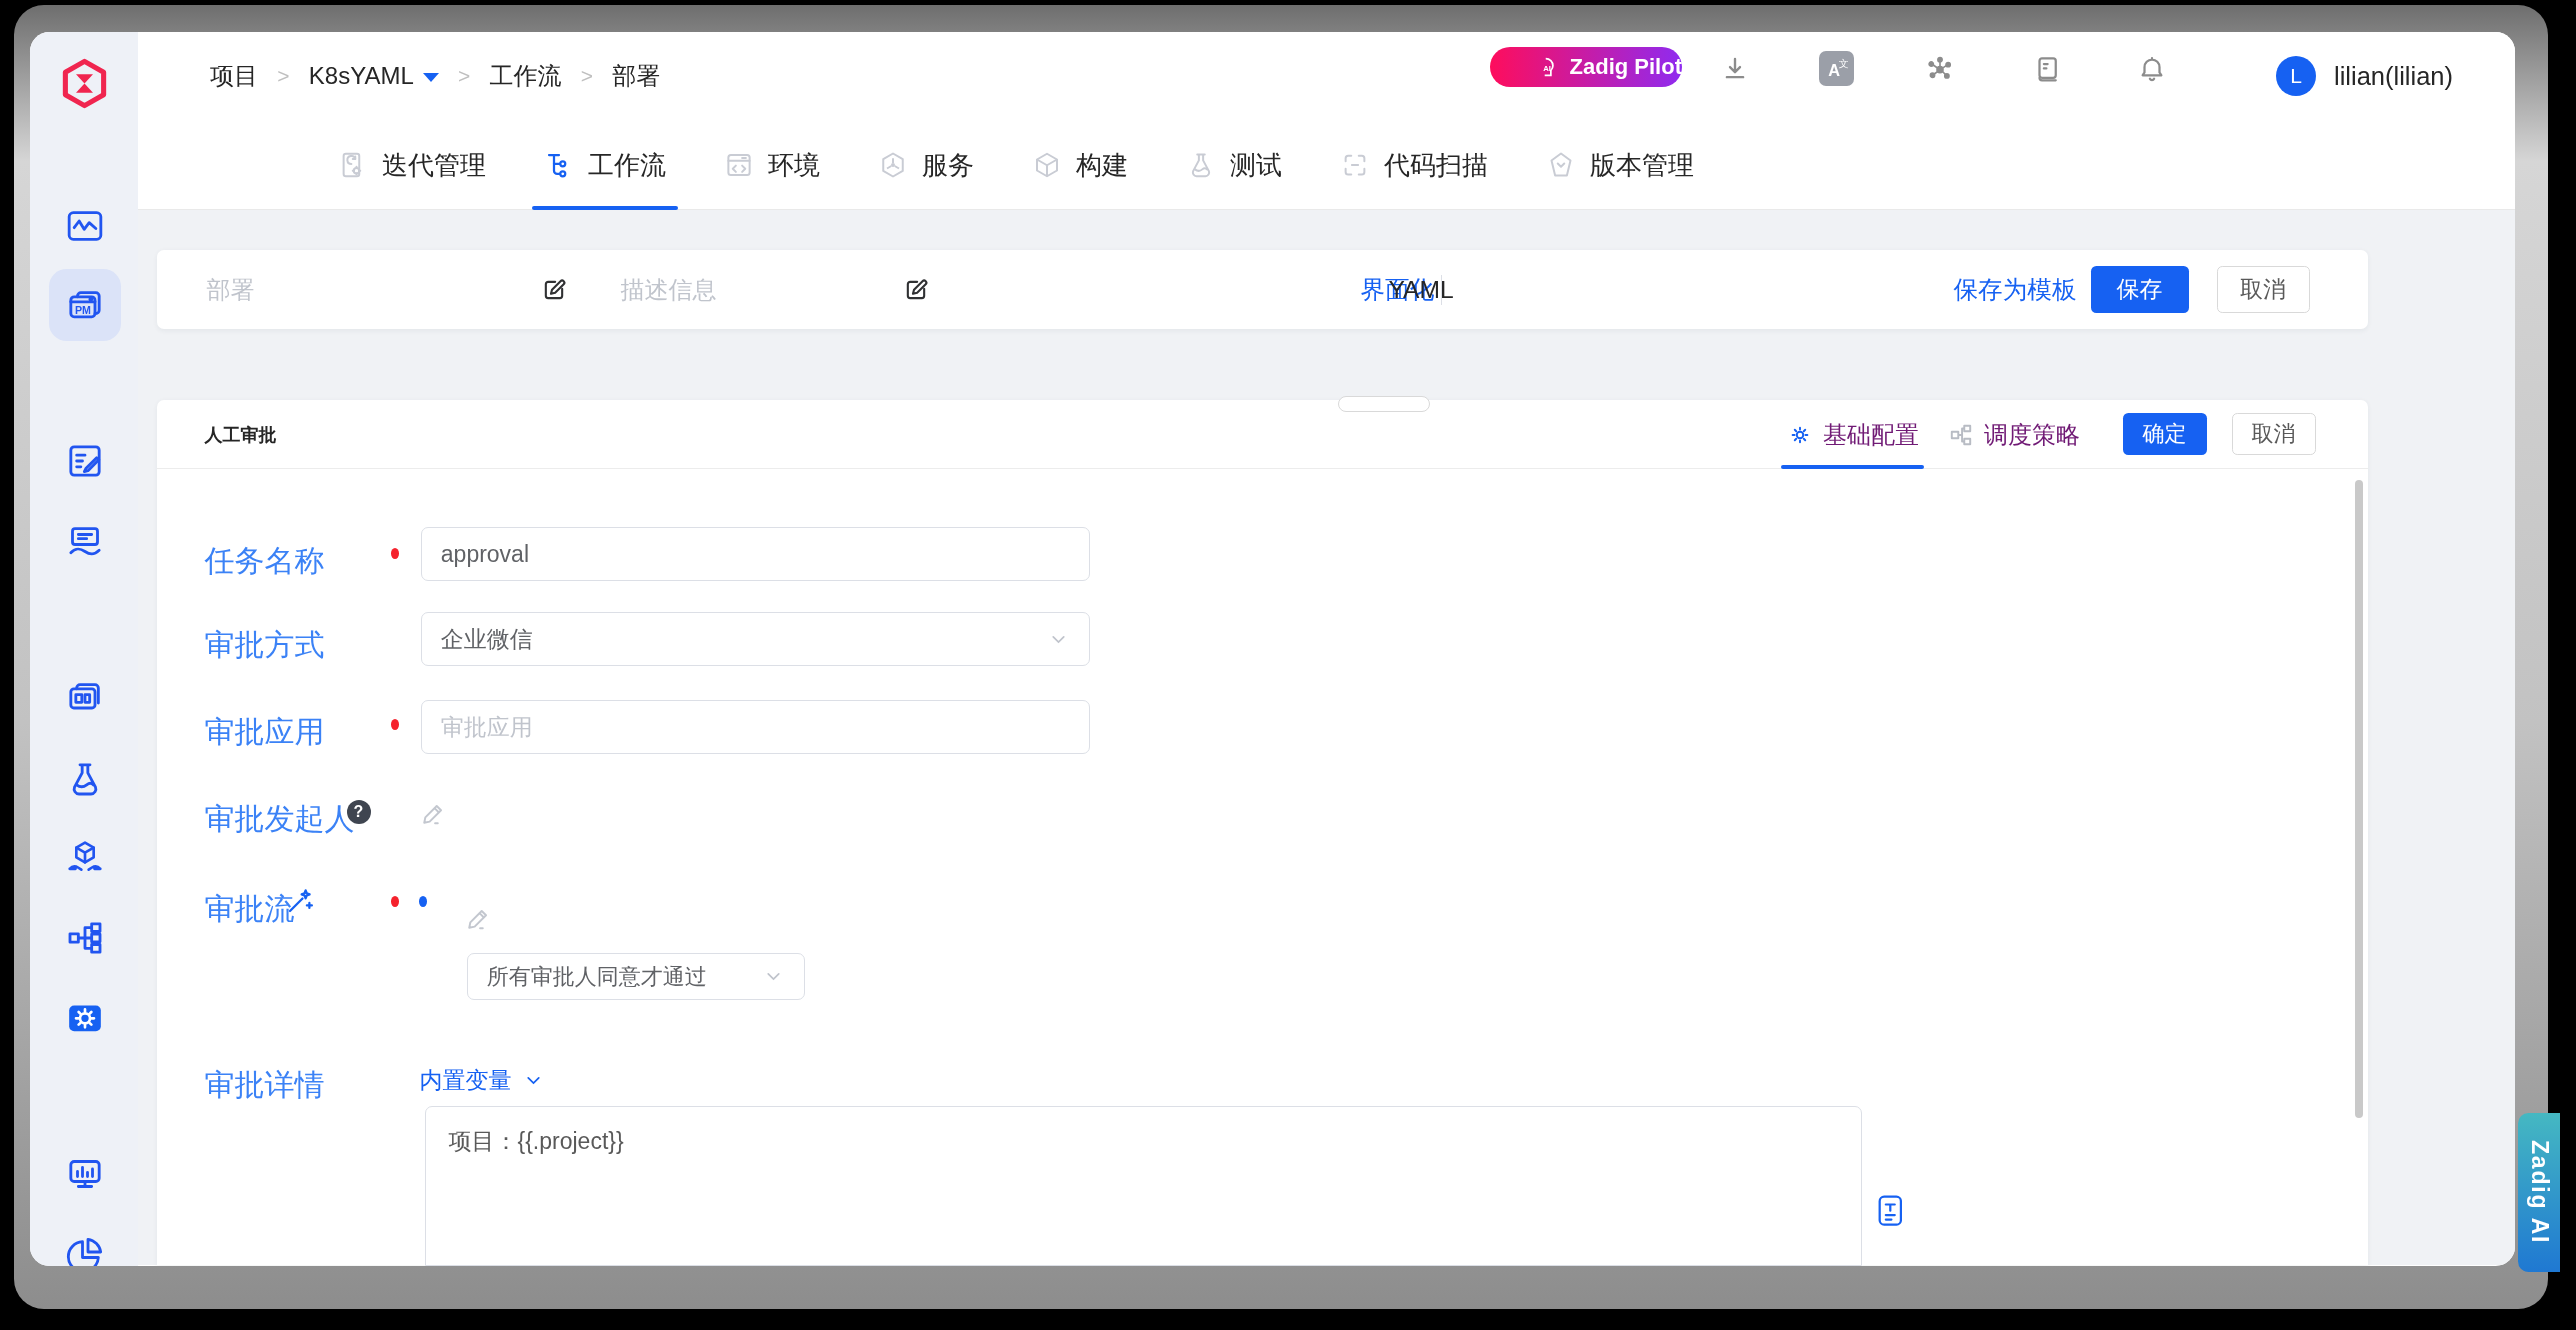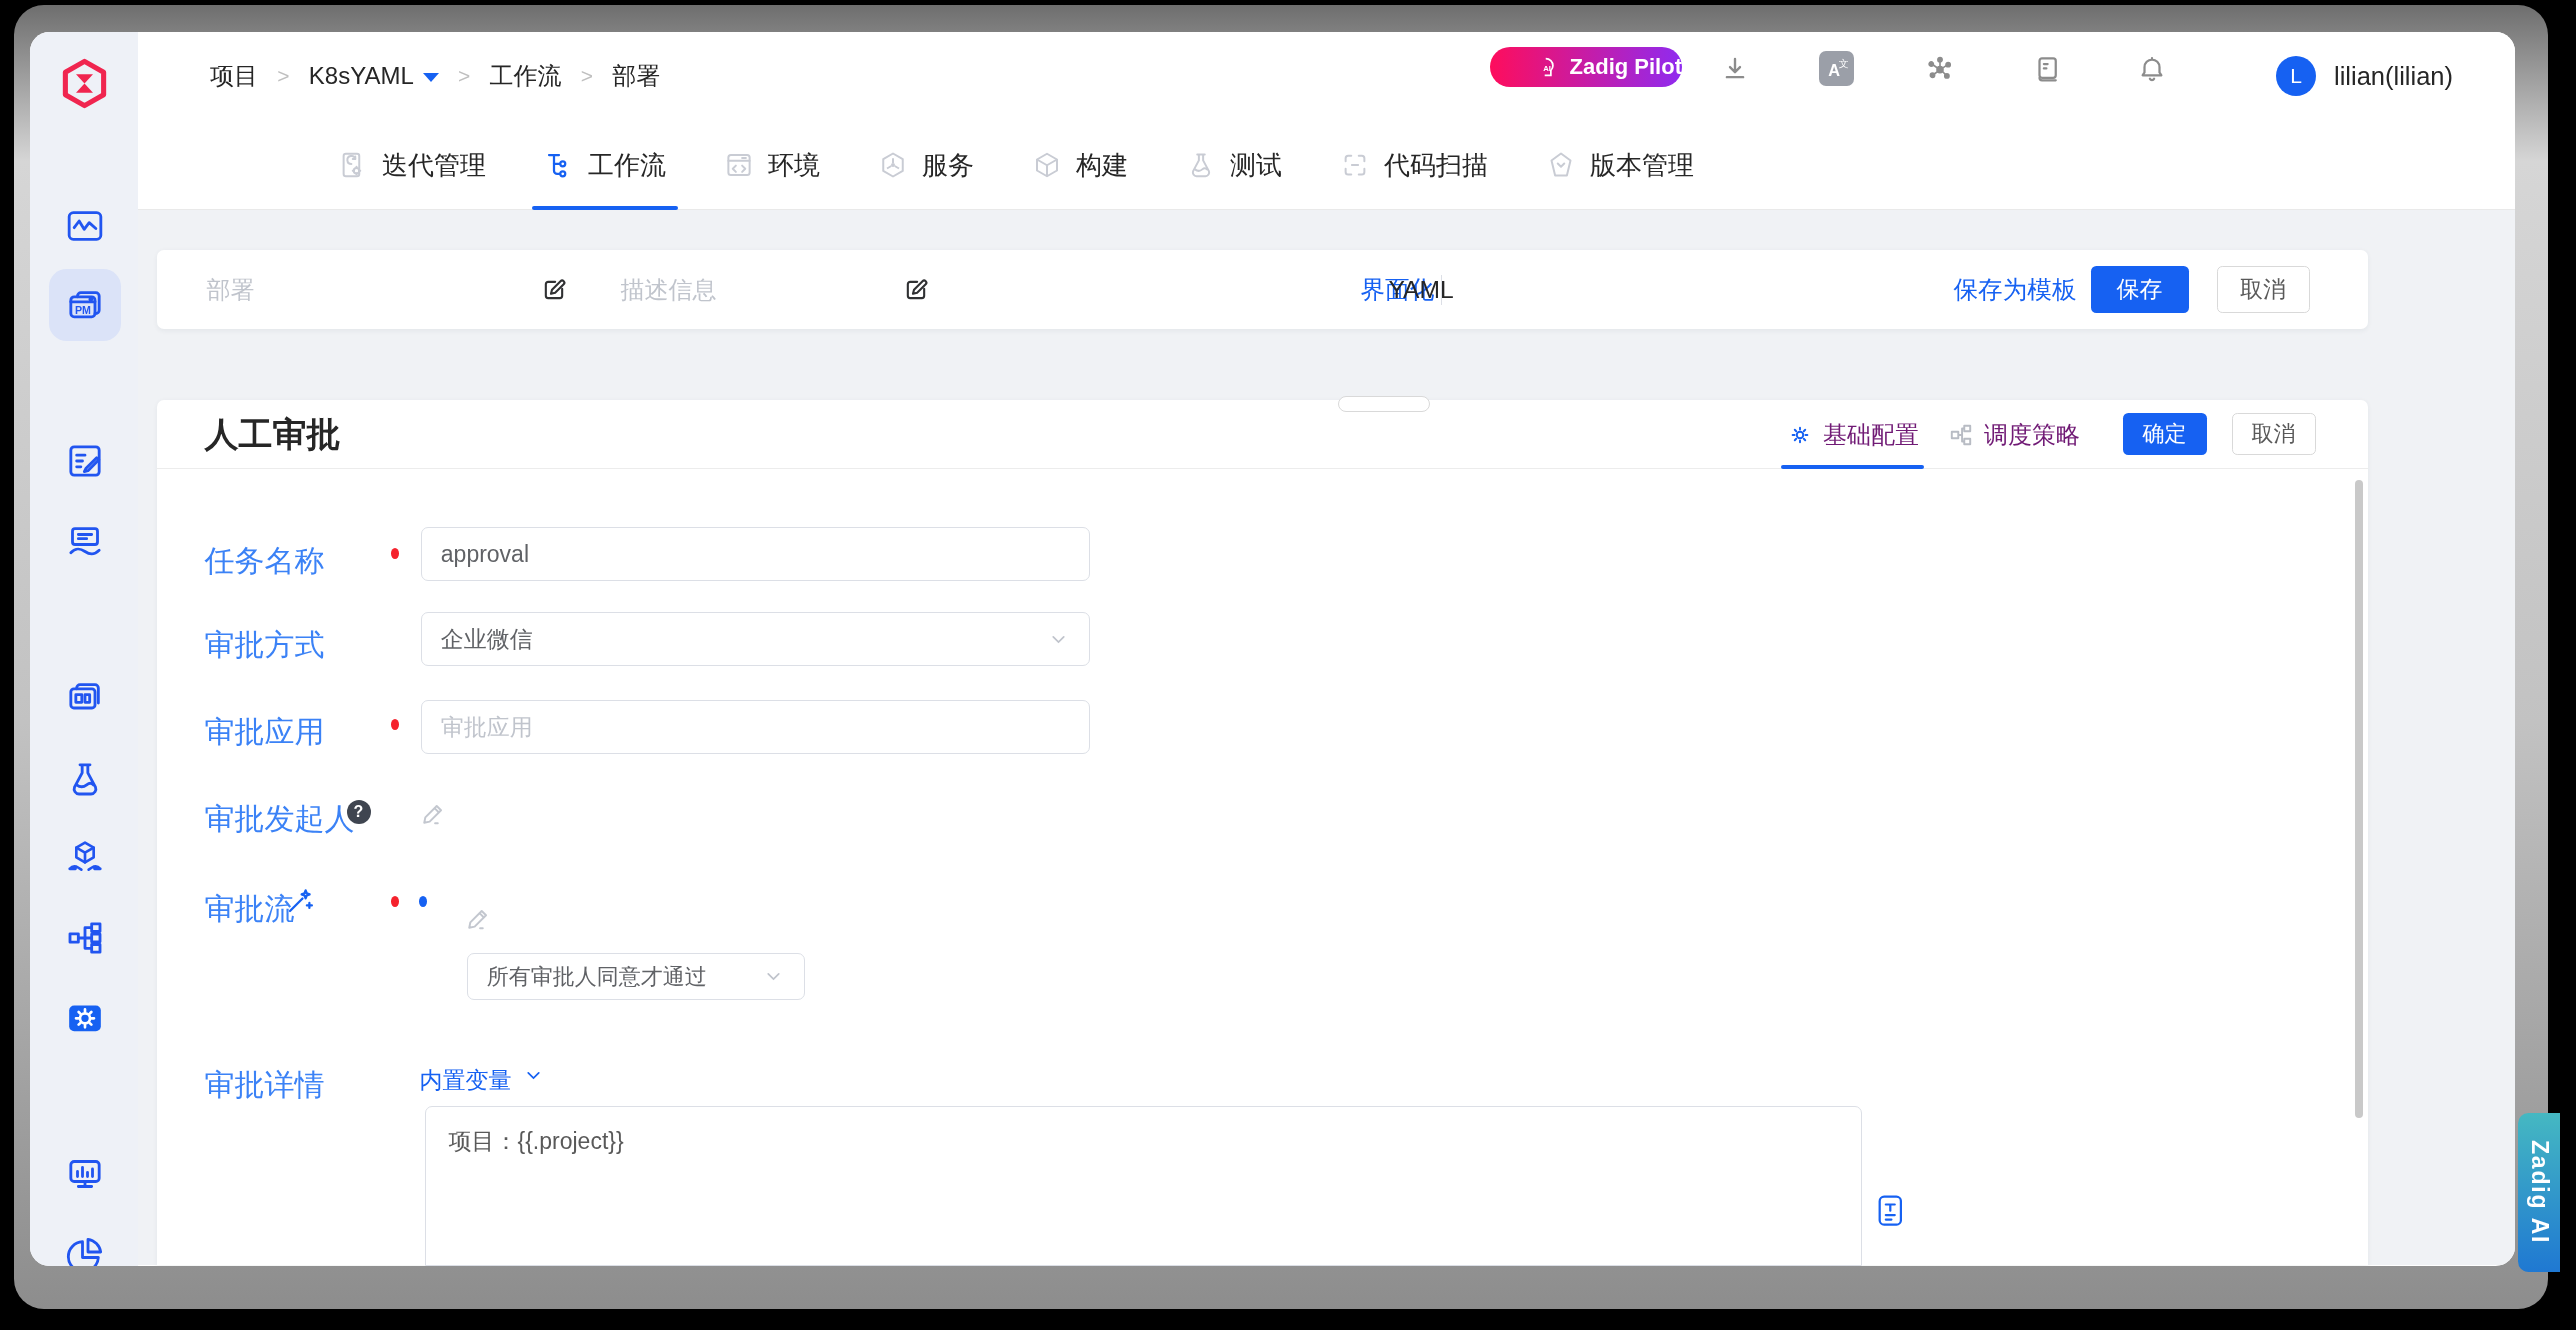--- a/index.html
+++ b/index.html
@@ -78,21 +78,21 @@
   .btn-primary { background:#1661f2; color:#fff; }
   .btn-plain { background:#fff; border:0.9px solid #d9d9d9; color:#595959; }
 
   .handle-pill { position:absolute; left:1200px; top:186px; width:92px; height:16px;
     background:#fff; border:0.9px solid #d9d9d9; border-radius:8.8px; z-index:5; }
 
   .main-card { left:18.5px; top:190px; width:2211px; height:865px; border-radius:7px 7px 0 0; }
   .panel-head { position:absolute; left:0; top:0; width:100%; height:69px;
     border-bottom:0.9px solid #ececec; }
   .panel-title { position:absolute; left:48px; top:0; height:69px; display:flex;
-    align-items:center; font-size:34px; font-weight:600; color:#262626; }
+    align-items:center; font-size:18px; font-weight:600; color:#262626; }
   .panel-tab { position:absolute; top:0; height:69px; display:flex; align-items:center;
     gap:10.5px; font-size:24px; color:#701a75; cursor:pointer; }
   .panel-tab .pic { width:26px; height:26px; }
   .panel-tab .pic svg { width:100%; height:100%; }
   .panel-tab.active::after { content:''; position:absolute; left:-5.3px; right:-5.3px;
     bottom:0; height:4.4px; background:#1661f2; border-radius:2.6px; }
   .pbtn { position:absolute; top:13px; height:42px; width:84px; border-radius:5.3px;
     font-size:22px; display:flex; align-items:center; justify-content:center; cursor:pointer; }
 
   .form-label { position:absolute; font-size:30px; color:#3b82f6; }
@@ -104,21 +104,21 @@
   .inbox::placeholder { color:#c0c4cc; }
   .selbox { position:absolute; background:#fff; border:0.9px solid #dcdfe6; border-radius:7px;
     display:flex; align-items:center; font-size:23px; color:#606266; padding:0 19.3px;
     cursor:pointer; }
   .selbox .chev { margin-left:auto; width:21px; height:21px; color:#c0c4cc; }
   .pencil-ic { position:absolute; width:26px; height:26px; color:#c3c7cf; }
   .pencil-ic svg { width:100%; height:100%; }
   .help-badge { position:absolute; width:24px; height:24px; border-radius:50%;
     background:#3f4550; color:#fff; font-size:16px; font-weight:bold;
     display:flex; align-items:center; justify-content:center; }
-  .builtin-link { position:absolute; display:flex; align-items:flex-start; gap:11px;
+  .builtin-link { position:absolute; display:flex; align-items:center; gap:11px;
     font-size:23px; color:#1661f2; cursor:pointer; }
   .detail-area { position:absolute; left:268px; top:706px; width:1437px; height:160px;
     border:0.9px solid #dcdfe6; border-radius:7px 7px 0 0; background:#fff;
     font-size:23px; color:#595959; padding:19.3px 23px; }
   .fullscreen-ic { position:absolute; left:1721px; top:795px; width:24.6px; height:32px;
     color:#1661f2; }
   .scrollbar { position:absolute; left:2198px; top:80px; width:8.8px; height:638px;
     background:#c9c9c9; border-radius:4.4px; }
 
   .right-rail { position:absolute; left:2240px; top:0; width:137px; height:1055px;

